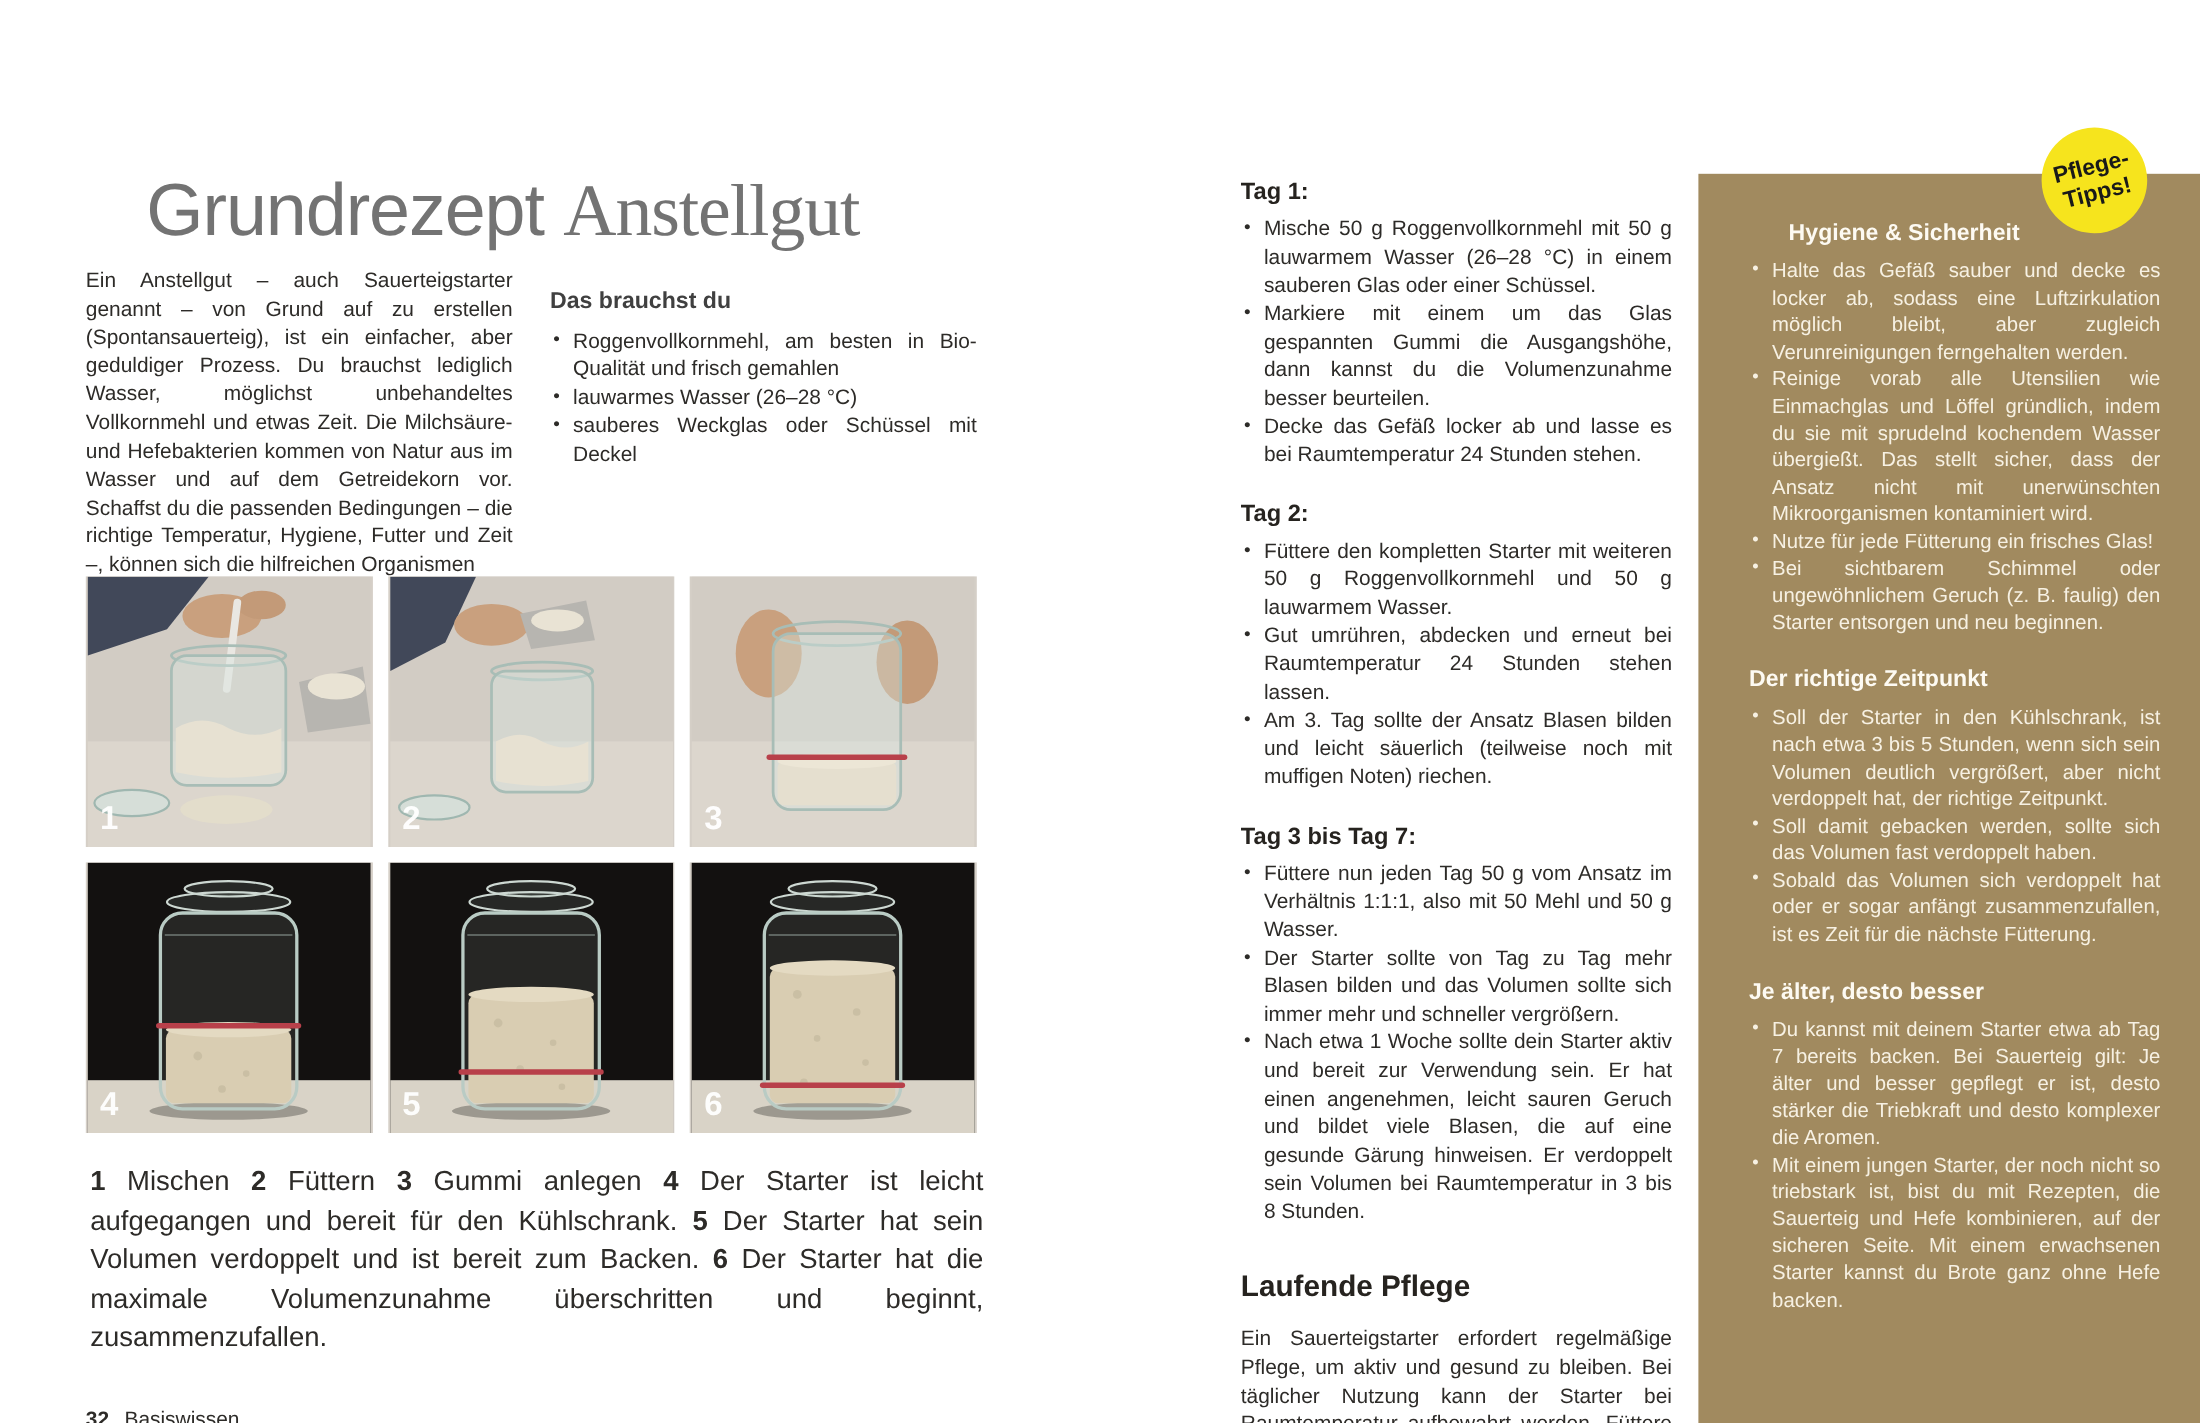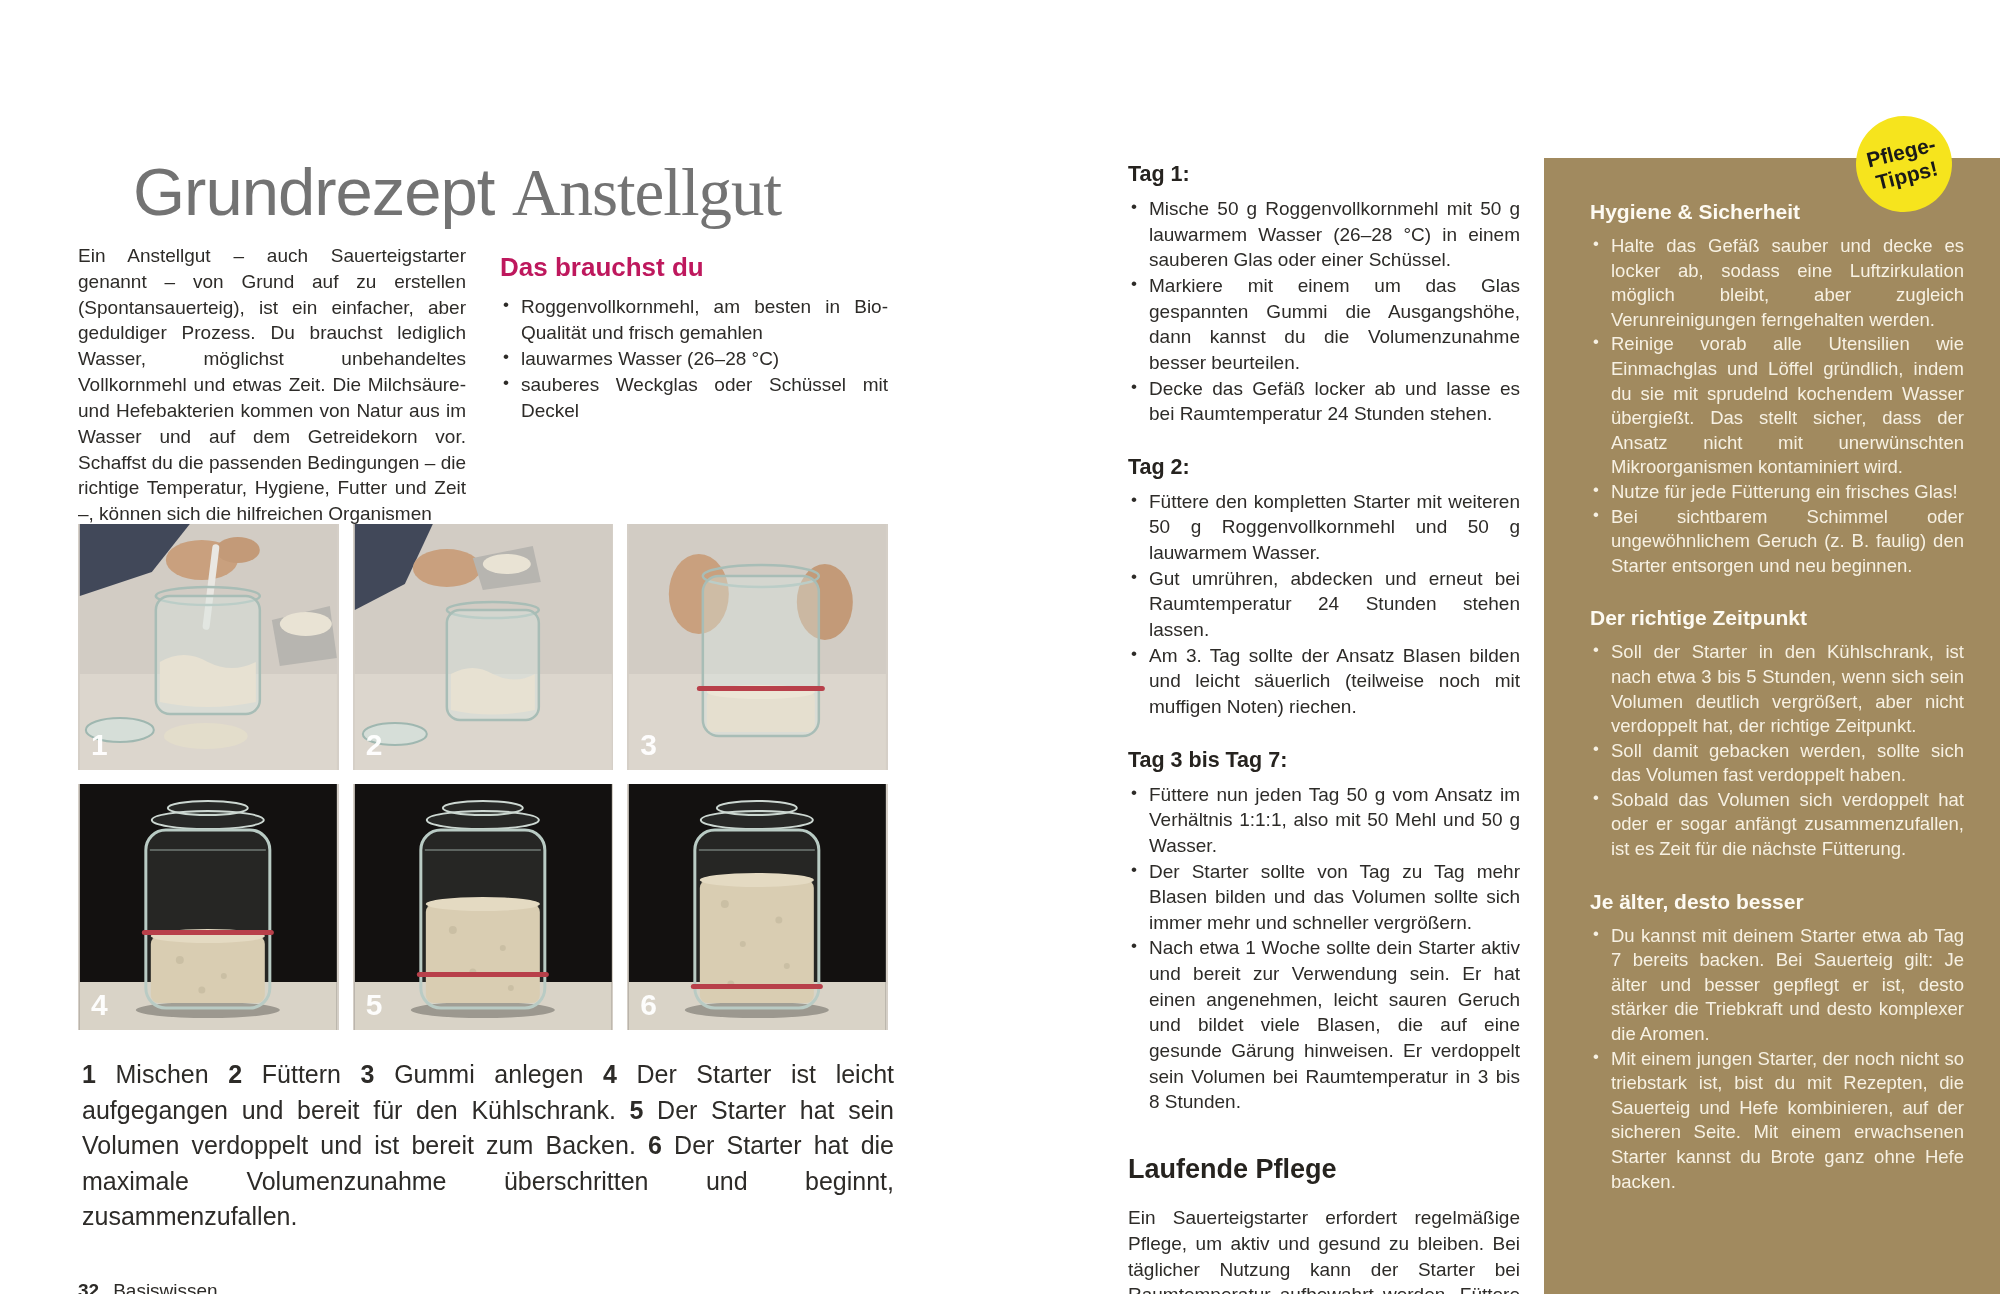--- a/index.html
+++ b/index.html
@@ -7,21 +7,21 @@
         font-family:"Liberation Sans",sans-serif;color:#2d2b28;}
   
   .title{position:absolute;left:133px;top:112px;font-size:67px;line-height:1.05;white-space:nowrap;color:#737373;}
   .title .t-light{font-family:"Liberation Sans",sans-serif;font-weight:300;letter-spacing:-1px;}
   .title .t-serif{font-family:"Liberation Serif",serif;font-weight:400;letter-spacing:-1px;}
   .col{position:absolute;top:243px;width:388px;font-size:19px;line-height:1.36;text-align:justify;
        hyphens:auto;-webkit-hyphens:auto;}
   .col p{margin:0;}
   .col1{left:78px;}
   .col2{left:500px;}
-  .needs-h{font-size:26px;font-weight:700;margin:7px 0 9px 0;color:#be185d;}
+  .needs-h{font-size:21px;font-weight:700;margin:17px 0 9px 0;color:#404040;}
   ul.blist{list-style:none;margin:0;padding:0;}
   ul.blist li{position:relative;padding-left:21px;margin:0;text-align:justify;}
   ul.blist li::before{content:"\2022";position:absolute;left:3px;top:-1px;font-size:0.9em;}
   
   .photo-grid{position:absolute;left:78px;top:524px;width:810px;display:grid;
               grid-template-columns:repeat(3,1fr);grid-template-rows:246px 246px;gap:14px;}
   .photo{position:relative;overflow:hidden;background:#d5cfc7;}
   .photo svg{display:block;width:100%;height:100%;}
   .pnum{position:absolute;left:13px;bottom:8px;font-size:30px;font-weight:700;color:rgba(255,255,255,0.95);}
   .caption{position:absolute;left:78px;top:1053px;width:812px;margin:4px;font-size:25px;line-height:1.42;text-align:justify;}
@@ -31,21 +31,21 @@
   
   .rcol{position:absolute;left:1128px;top:160px;width:392px;font-size:19px;line-height:1.35;}
   .rcol h3{font-size:21.5px;font-weight:700;margin:26px 0 7px 0;color:#26231f;}
   .rcol h3:first-child{margin-top:0;}
   .rcol h2{font-size:27px;font-weight:700;margin:36px 0 18px 0;color:#26231f;}
   .rcol p{margin:0;text-align:justify;hyphens:auto;-webkit-hyphens:auto;}
   
   .sidebar{position:absolute;left:1544px;top:158px;width:456px;height:1136px;background:#a18a5f;
            box-sizing:border-box;padding:42px 36px 0 46px;color:#f7f1e3;}
   .sidebar h4{font-size:21px;font-weight:700;margin:28px 0 10px 0;color:#fdfaf2;}
-  .sidebar h4:first-child{margin-top:0;}
+  .sidebar h4:first-child{margin-top:0;margin-left:36px;}
   .sidebar ul.blist{font-size:18.5px;line-height:1.33;}
   .sidebar ul.blist li{text-align:justify;hyphens:auto;-webkit-hyphens:auto;}
   .sidebar ul.blist li::before{color:#f7f1e3;}
   .badge{position:absolute;left:1856px;top:116px;width:96px;height:96px;border-radius:50%;
          background:#f6e41d;transform:rotate(-14deg);display:flex;flex-direction:column;
          align-items:center;justify-content:center;z-index:5;color:#191919;
          font-size:21px;font-weight:700;line-height:1.12;text-align:center;}
 </style>
 </head>
 <body>

